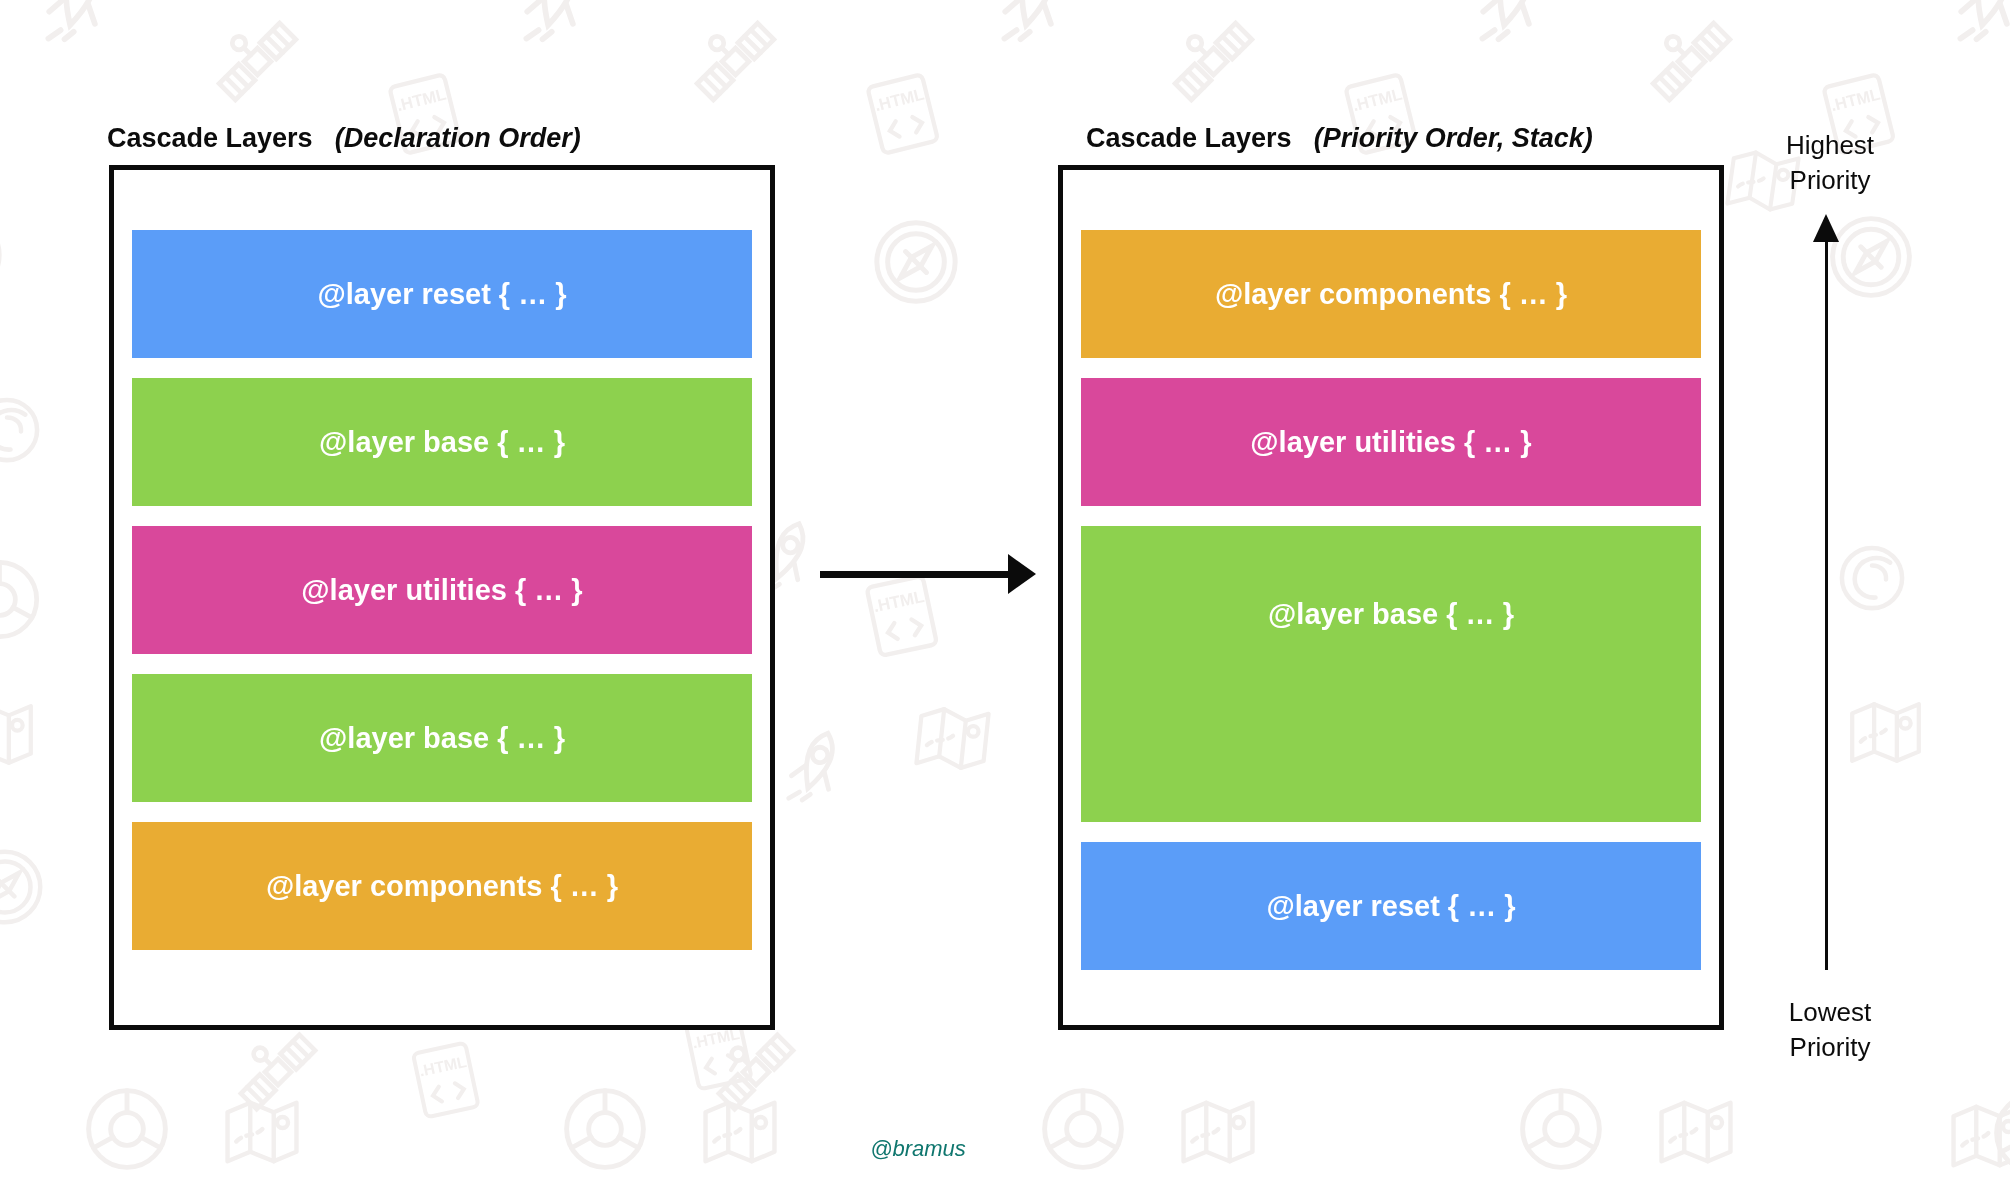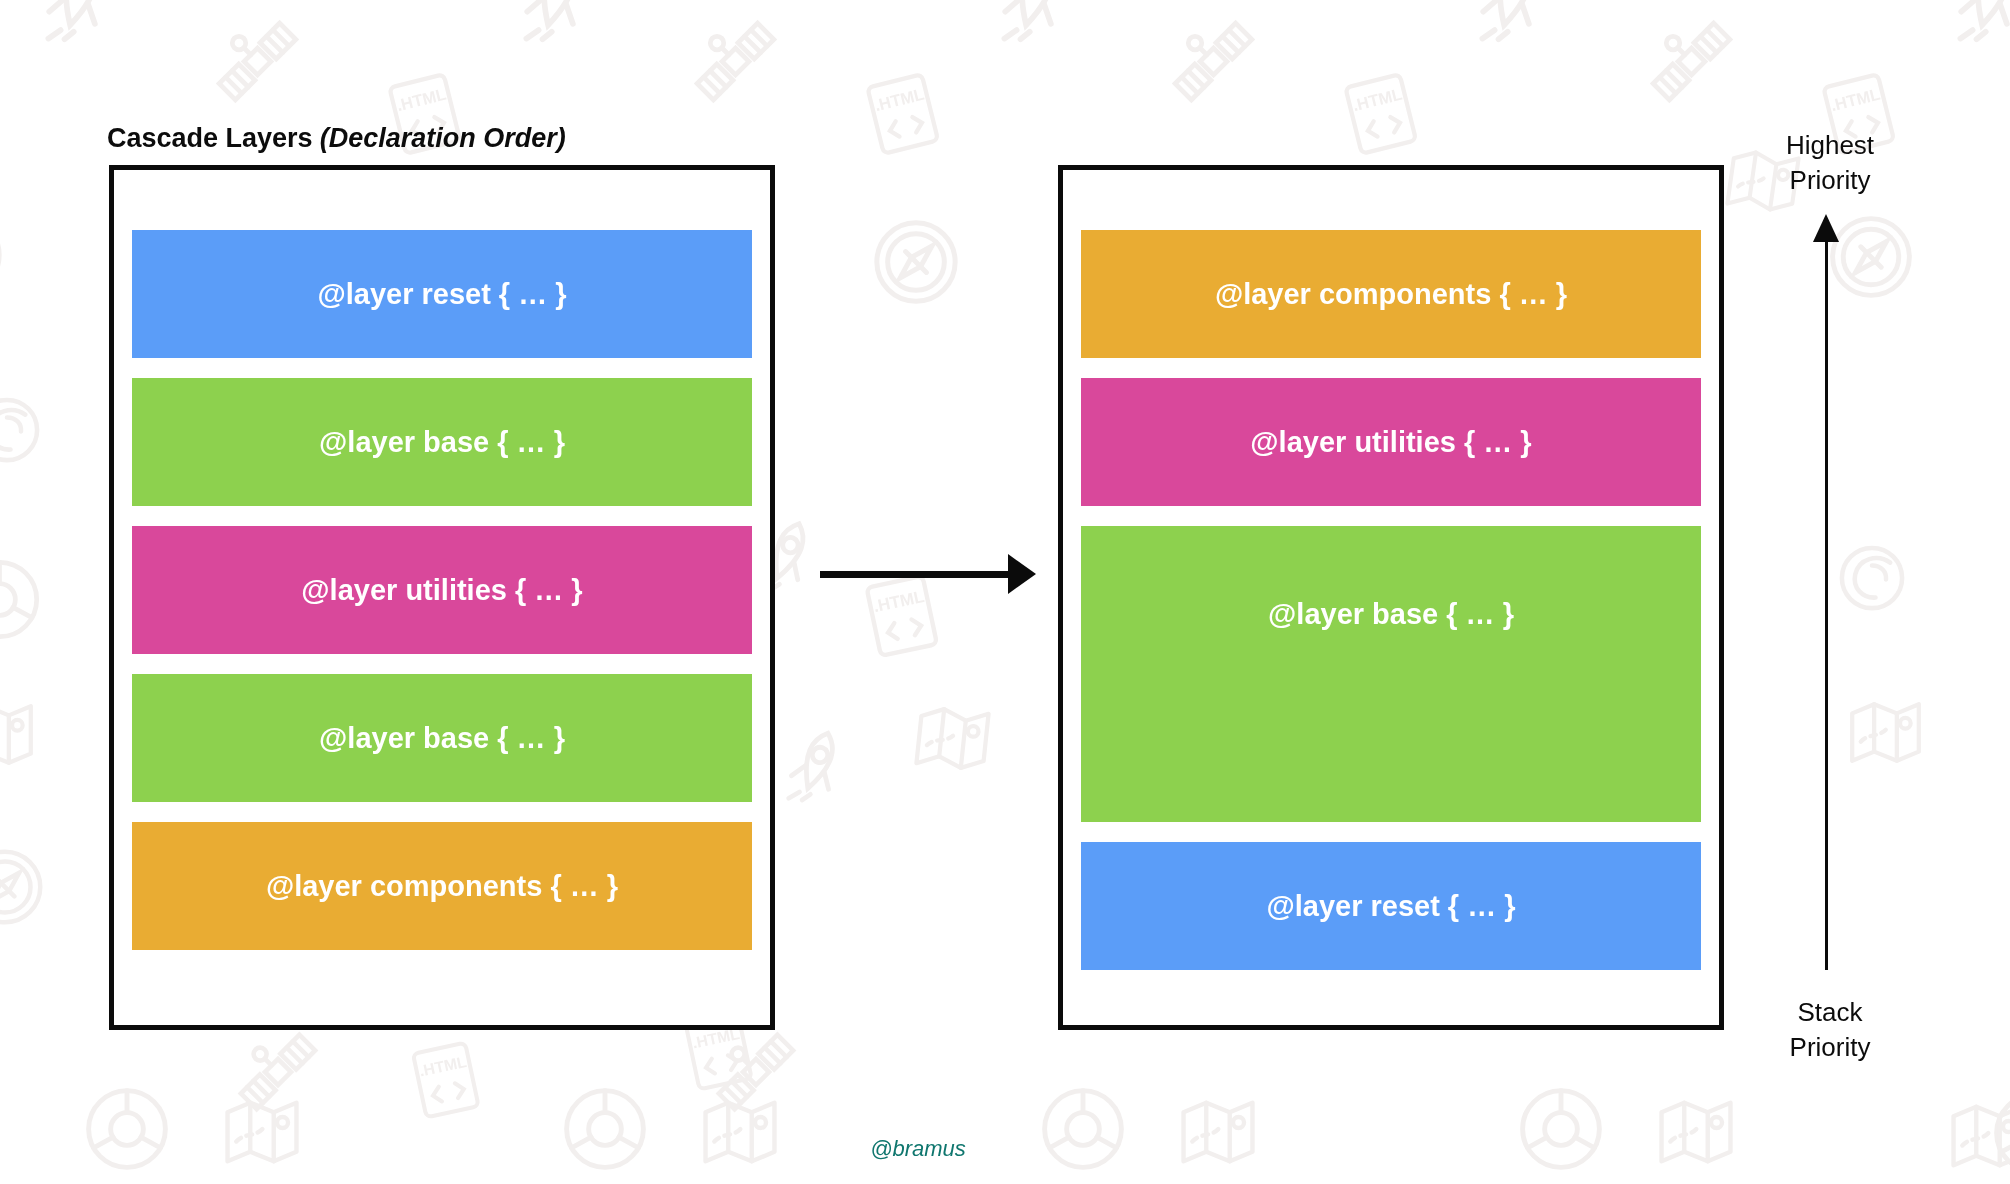--- a/index.html
+++ b/index.html
@@ -13,21 +13,21 @@
   }
   
   .doodle{position:absolute;pointer-events:none;}
   
   .panel-title{
     position:absolute;
     font-size:27px;font-weight:700;line-height:32px;
     white-space:nowrap;letter-spacing:0;
     z-index:3;
   }
-  .panel-title em{margin-left:7px;}
+  .panel-title em{margin-left:22px;}
   #left-title{left:107px;top:122px;}
   #right-title{left:1086px;top:122px;}
   
   .layer-box{
     position:absolute;top:165px;width:666px;height:865px;
     box-sizing:border-box;
     border:5px solid #0b0b0b;background:#ffffff;
     padding:60px 18px 0 18px;
     display:flex;flex-direction:column;gap:20px;
     z-index:2;
@@ -294,20 +294,23 @@
         <span>@layer base { … }</span>
       </div>
       <div class="layer-bar" style="background: rgb(233, 172, 51);">
         <span>@layer components { … }</span>
       </div>
     </div>
 
   <div class="h-arrow-line"></div>
   <div class="h-arrow-head"></div>
 
+  <div class="panel-title" id="right-title">
+    <span>Cascade Layers</span><em>(Priority Order, Stack)</em>
+  </div>
   <div class="layer-box" id="right-box">
       <div class="layer-bar" style="background: rgb(233, 172, 51);">
         <span>@layer components { … }</span>
       </div>
       <div class="layer-bar" style="background: rgb(217, 72, 155);">
         <span>@layer utilities { … }</span>
       </div>
       <div class="layer-bar tall" style="background: rgb(141, 209, 78);">
         <span>@layer base { … }</span>
       </div>
@@ -316,19 +319,19 @@
       </div>
     </div>
 
   <div class="priority-label" id="highest-label">
     <div>Highest</div>
     <div>Priority</div>
   </div>
   <div class="v-arrow-head"></div>
   <div class="v-arrow-line"></div>
   <div class="priority-label" id="lowest-label">
-    <div>Stack</div>
+    <div>Lowest</div>
     <div>Priority</div>
   </div>
 
   <div class="credit">@bramus</div>
 
 </div>
 
 </body></html>

